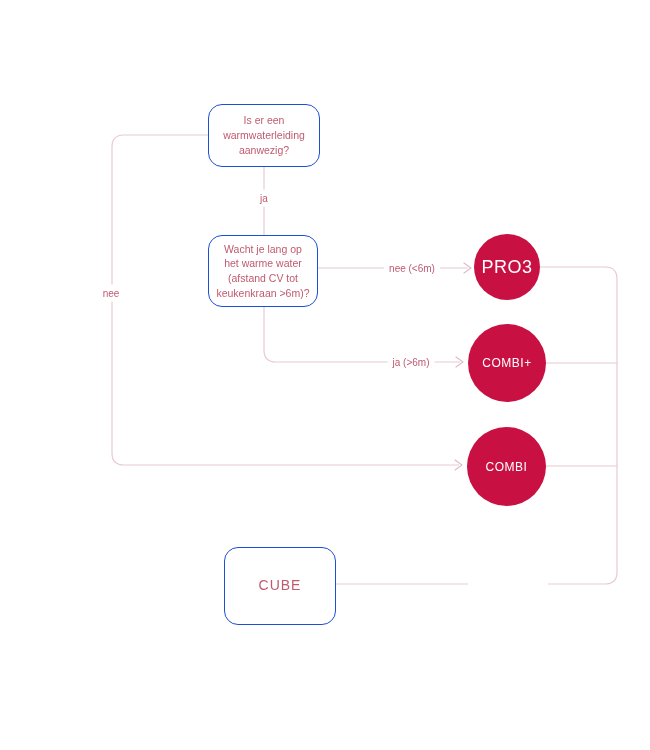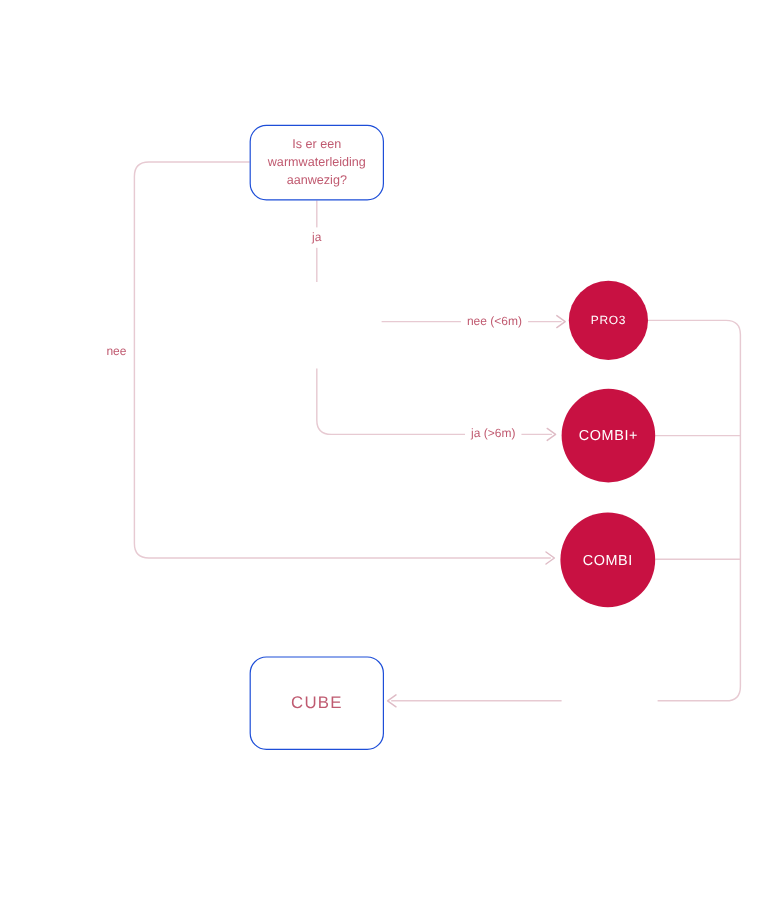--- a/index.html
+++ b/index.html
@@ -56,21 +56,21 @@
     position: absolute;
     border-radius: 50%;
     background: #c81142;
     color: #ffffff;
     display: flex;
     align-items: center;
     justify-content: center;
     text-align: center;
     letter-spacing: 0.5px;
   }
-  .circle.small { font-size: 10px; }
+  .circle.small { font-size: 18px; }
   .circle.big   { font-size: 12px; }
   .edge-label {
     position: absolute;
     transform: translate(-50%, -50%);
     background: #ffffff;
     color: #c05a70;
     font-size: 10px;
     padding: 3px 5px;
     white-space: nowrap;
     text-align: center;
@@ -108,39 +108,45 @@
     <path class="edge" d="M 468 584 H 326"></path>
     <path class="arrowhead" d="M 330 579 L 323 584 L 330 589"></path>
   </svg>
 
   <div class="qbox" style="left:208px; top:104px; width:112px; height:63px;">
     <span class="qtext">Is er een
 warmwaterleiding
 aanwezig?</span>
   </div>
 
+  <div class="qbox" style="left:208px; top:235px; width:110px; height:72px;">
+    <span class="qtext">Wacht je lang op
+het warme water
+(afstand CV tot
+keukenkraan &gt;6m)?</span>
+  </div>
 
 
-  <div class="qbox" style="left:208px; top:547px; width:112px; height:78px;">
+  <div class="qbox" style="left:224px; top:547px; width:112px; height:78px;">
     <span class="cube-text">CUBE</span>
   </div>
 
   <div class="circle small" style="left:474px; top:234px; width:66px; height:66px;">
     <span>PRO3</span>
   </div>
 
   <div class="circle big" style="left:468px; top:324px; width:78px; height:78px;">
     <span>COMBI+</span>
   </div>
 
   <div class="circle big" style="left:467px; top:427px; width:79px; height:79px;">
     <span>COMBI</span>
   </div>
 
   <div class="edge-label" style="left:264px; top:198px;">ja</div>
 
-  <div class="edge-label" style="left:97px; top:293px;">nee</div>
+  <div class="edge-label" style="left:111px; top:293px;">nee</div>
 
   <div class="edge-label" style="left:412px; top:268px;">nee (&lt;6m)</div>
 
   <div class="edge-label" style="left:411px; top:362px;">ja (&gt;6m)</div>
 
 </div>
 
 </body></html>

